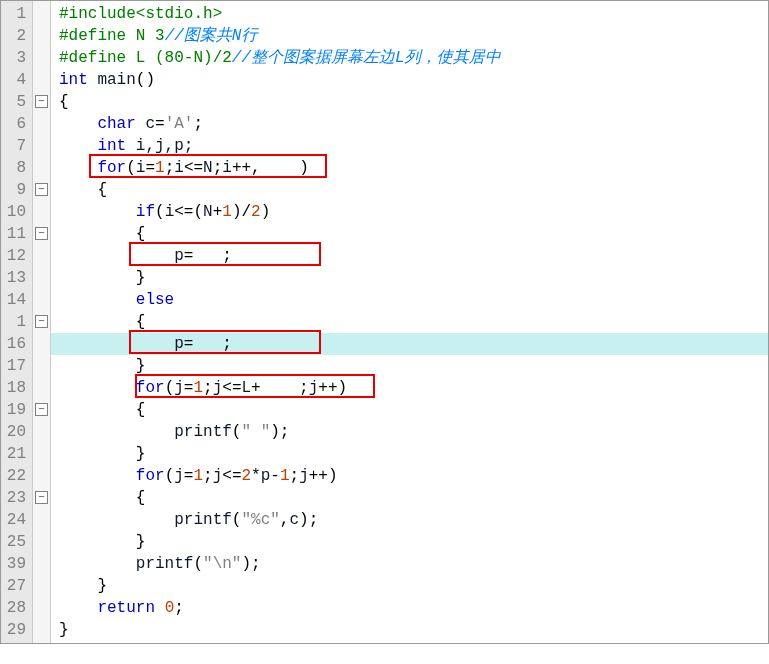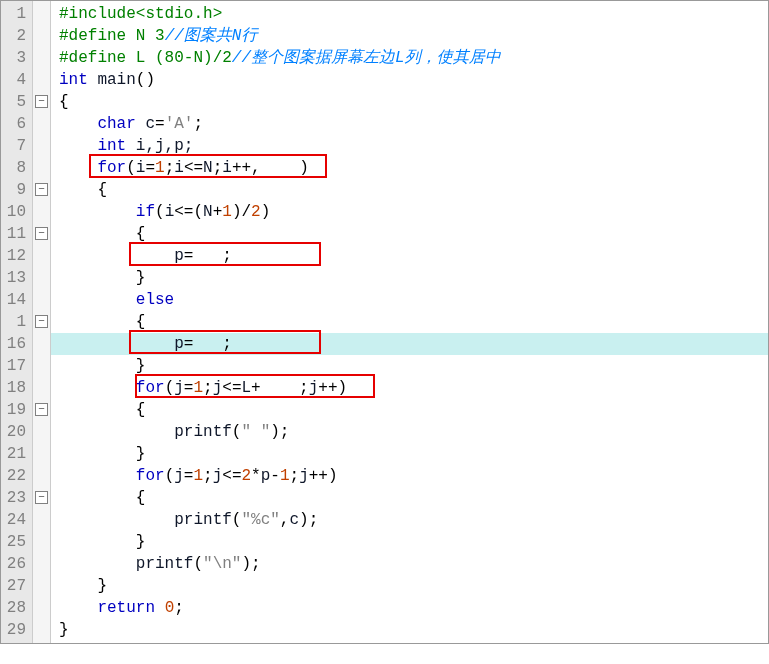--- a/index.html
+++ b/index.html
@@ -99,21 +99,21 @@
       <div class="line">16</div>
       <div class="line">17</div>
       <div class="line">18</div>
       <div class="line">19</div>
       <div class="line">20</div>
       <div class="line">21</div>
       <div class="line">22</div>
       <div class="line">23</div>
       <div class="line">24</div>
       <div class="line">25</div>
-      <div class="line">26</div>
+      <div class="line">39</div>
       <div class="line">27</div>
       <div class="line">28</div>
       <div class="line">29</div>
     </div>
   <div class="fold-col" id="foldcol" style="height: 642px;">
       <div class="fold-sym" style="top: 94px;">−</div>
       <div class="fold-sym" style="top: 182px;">−</div>
       <div class="fold-sym" style="top: 226px;">−</div>
       <div class="fold-sym" style="top: 314px;">−</div>
       <div class="fold-sym" style="top: 402px;">−</div>

